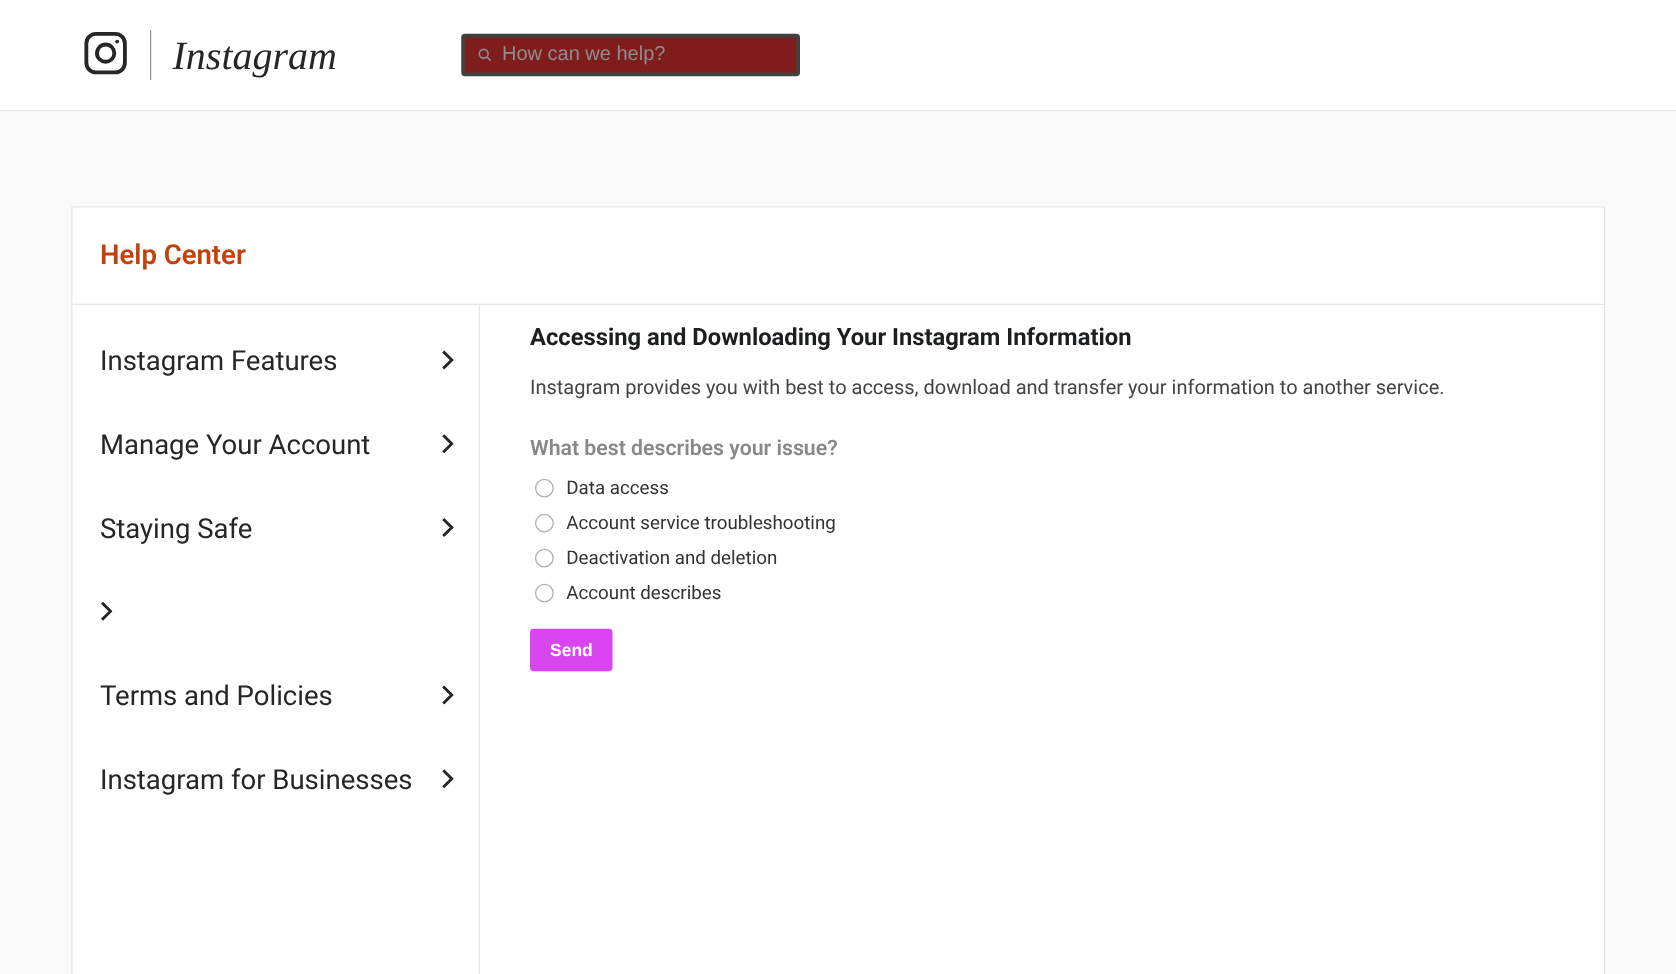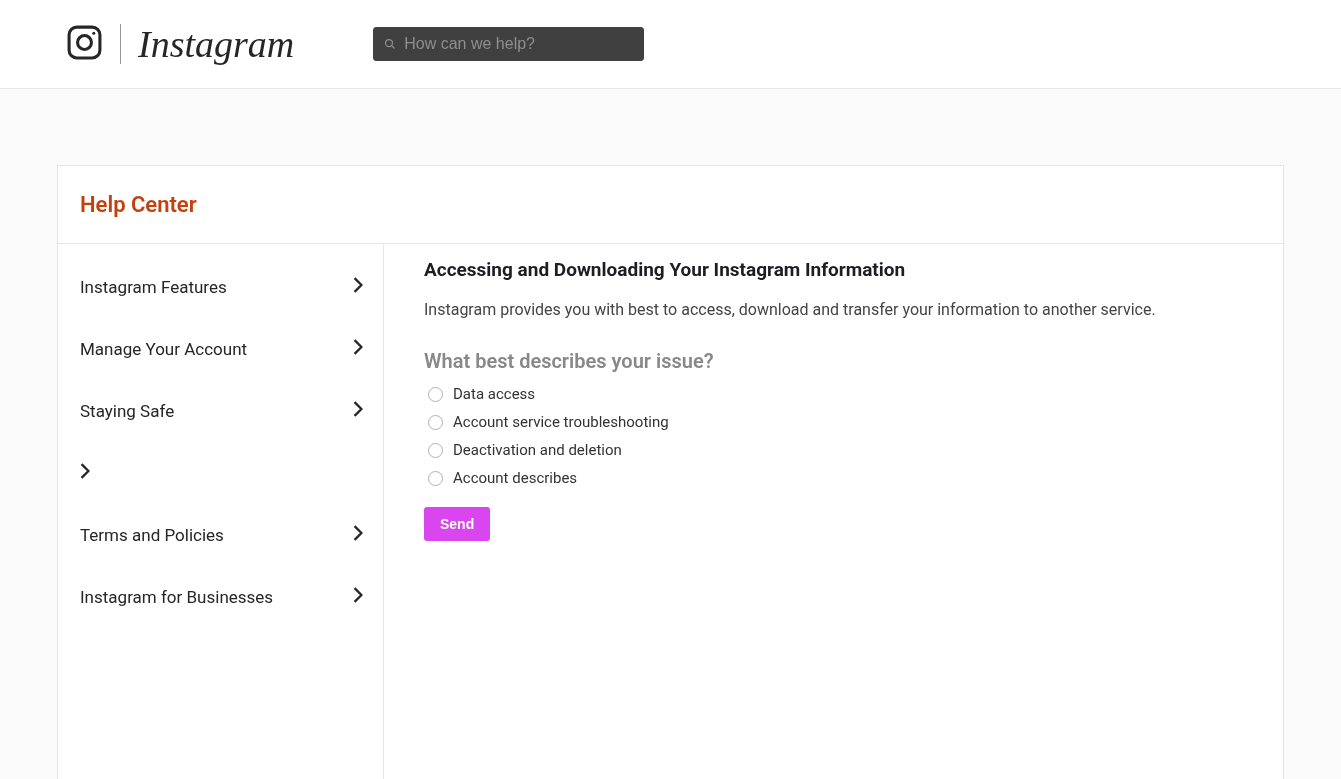--- a/index.html
+++ b/index.html
@@ -29,32 +29,32 @@
       width: 37px;
       height: 37px;
     }
     .logo-divider {
       width: 1px;
       height: 40px;
       background: #959595;
     }
     .wordmark {
       font-family: cursive;
-      font-size: 38px;
+      font-size: 32px;
       font-weight: 500;
       font-style: italic;
       color: #262626;
     }
     .search-wrap {
-      margin-left: 79px;
+      margin-left: 99px;
       width: 271px;
       height: 34px;
-      border: 1px solid #404040;
+      border: 3px solid #404040;
       border-radius: 3px;
-      background: #404040;
+      background: #7f1d1d;
       display: flex;
       align-items: center;
       padding: 0 10px;
     }
     .search-icon {
       width: 12px;
       height: 12px;
       margin-right: 8px;
       flex-shrink: 0;
     }
@@ -93,21 +93,21 @@
       border-right: 1px solid #e6e6e6;
       padding-top: 12px;
       min-height: 537px;
     }
     .sidebar-item {
       display: flex;
       align-items: center;
       justify-content: space-between;
       padding: 21px 20px 21px 22px;
       cursor: pointer;
-      font-size: 17px;
+      font-size: 22px;
       color: #262626;
     }
     .chevron {
       width: 10px;
       height: 16px;
     }
     .main {
       flex: 1;
       padding: 14px 40px 40px 40px;
     }
@@ -117,21 +117,21 @@
       color: #1c1e21;
       margin-bottom: 18px;
     }
     .page-intro {
       font-size: 16px;
       color: #444;
       line-height: 1.4;
       margin-bottom: 28px;
     }
     .question-label {
-      font-size: 20px;
+      font-size: 17px;
       font-weight: 600;
       color: #888;
       margin-bottom: 12px;
     }
     .radio-group {
       margin-left: 4px;
     }
     .radio-option {
       display: flex;
       align-items: center;

